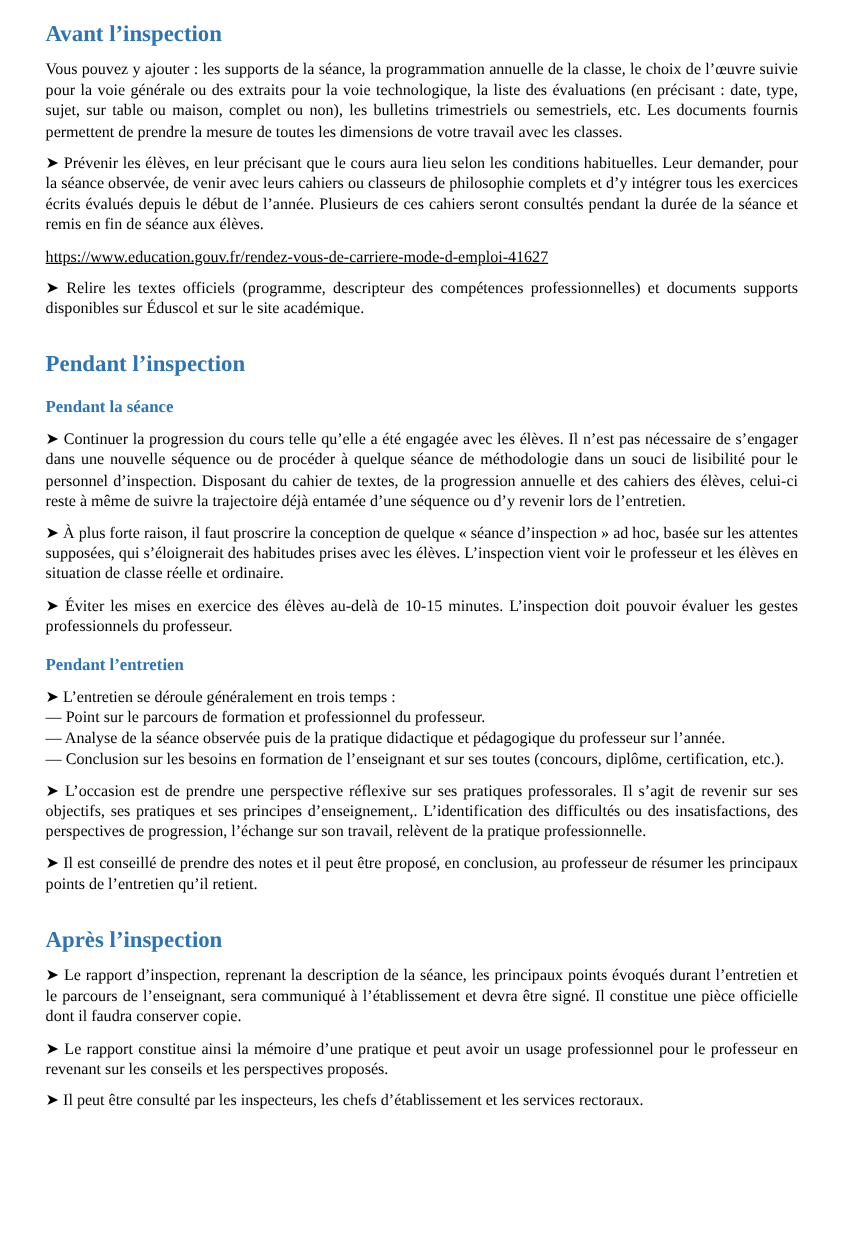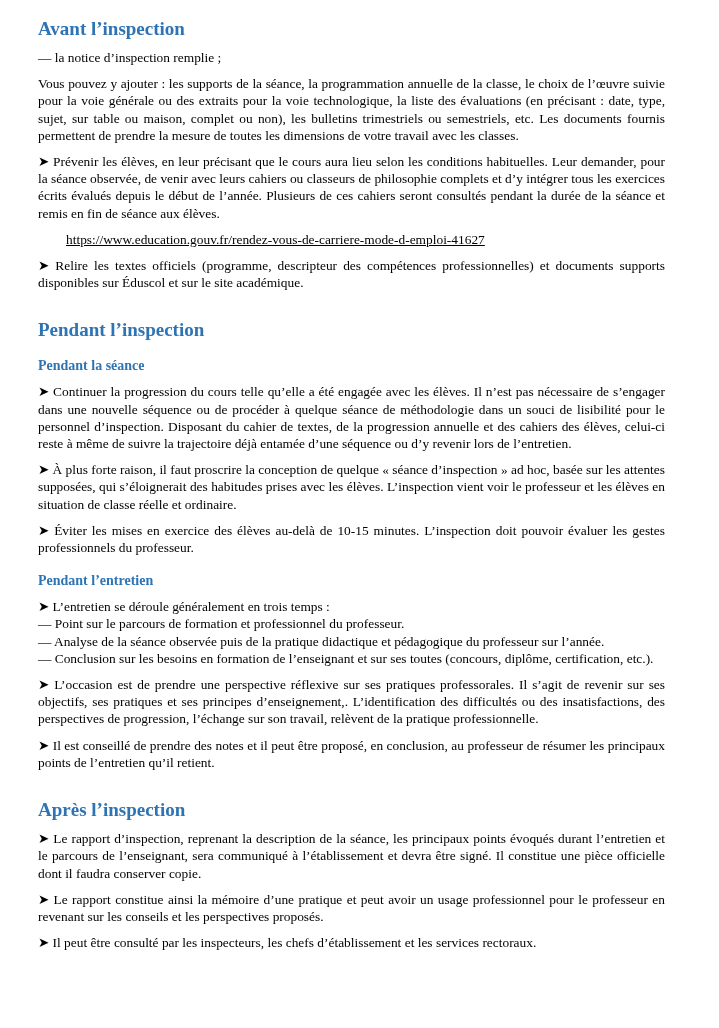--- a/index.html
+++ b/index.html
@@ -47,31 +47,29 @@
     font-size: 13.4px;
     line-height: 17.2px;
     text-align: justify;
   }
   .italic {
   }
   .doclink {
     text-decoration: underline;
     color: #000000;
     cursor: pointer;
-    margin-left: 28px;
   }
 </style>
 </head>
 <body>
 
 <div class="page">
   <div>
       <h1 class="sec-heading first">Avant l’inspection</h1>
       <div class="block">
-        <div class="pline"><span>— la notice d’inspection remplie ;</span></div>
       </div>
       <div class="block">
         <div class="pline"><span>Vous pouvez y ajouter : les supports de la séance, la programmation annuelle de la classe, le choix de l’œuvre suivie pour la voie générale ou des extraits pour la voie technologique, la liste des évaluations (en précisant : date, type, sujet, sur table ou maison, complet ou non), les bulletins trimestriels ou semestriels, etc. Les documents fournis permettent de prendre la mesure de toutes les dimensions de votre travail avec les classes.</span></div>
       </div>
       <div class="block">
         <div class="pline"><span>➤ Prévenir les élèves, en leur précisant que le cours aura lieu selon les conditions habituelles. Leur demander, pour la séance observée, de venir avec leurs cahiers ou classeurs de philosophie complets et d’y intégrer tous les exercices écrits évalués depuis le début de l’année. Plusieurs de ces cahiers seront consultés pendant la durée de la séance et remis en fin de séance aux élèves.</span></div>
       </div>
       <div class="block">
         <div class="pline"><span class="doclink">https://www.education.gouv.fr/rendez-vous-de-carriere-mode-d-emploi-41627</span></div>
       </div>

